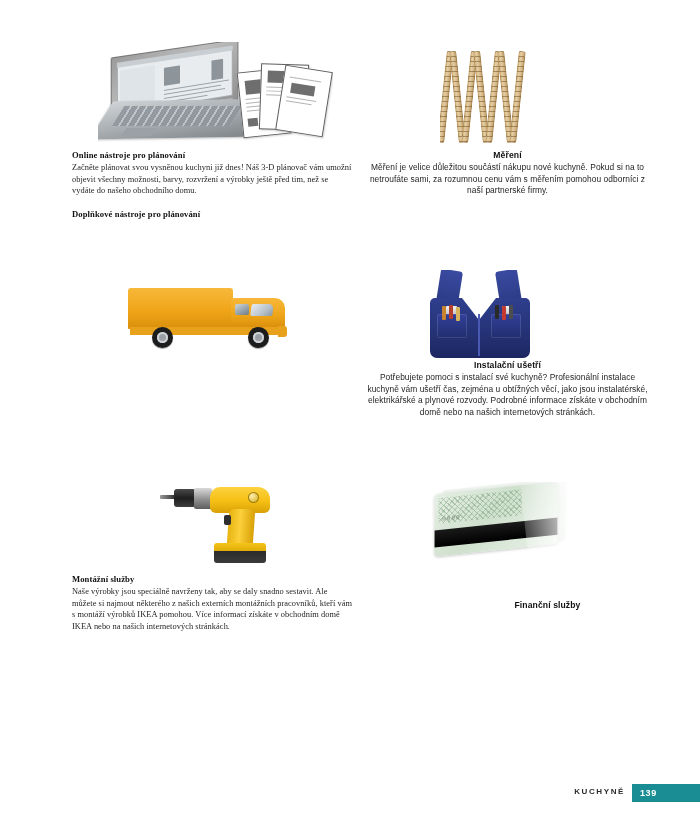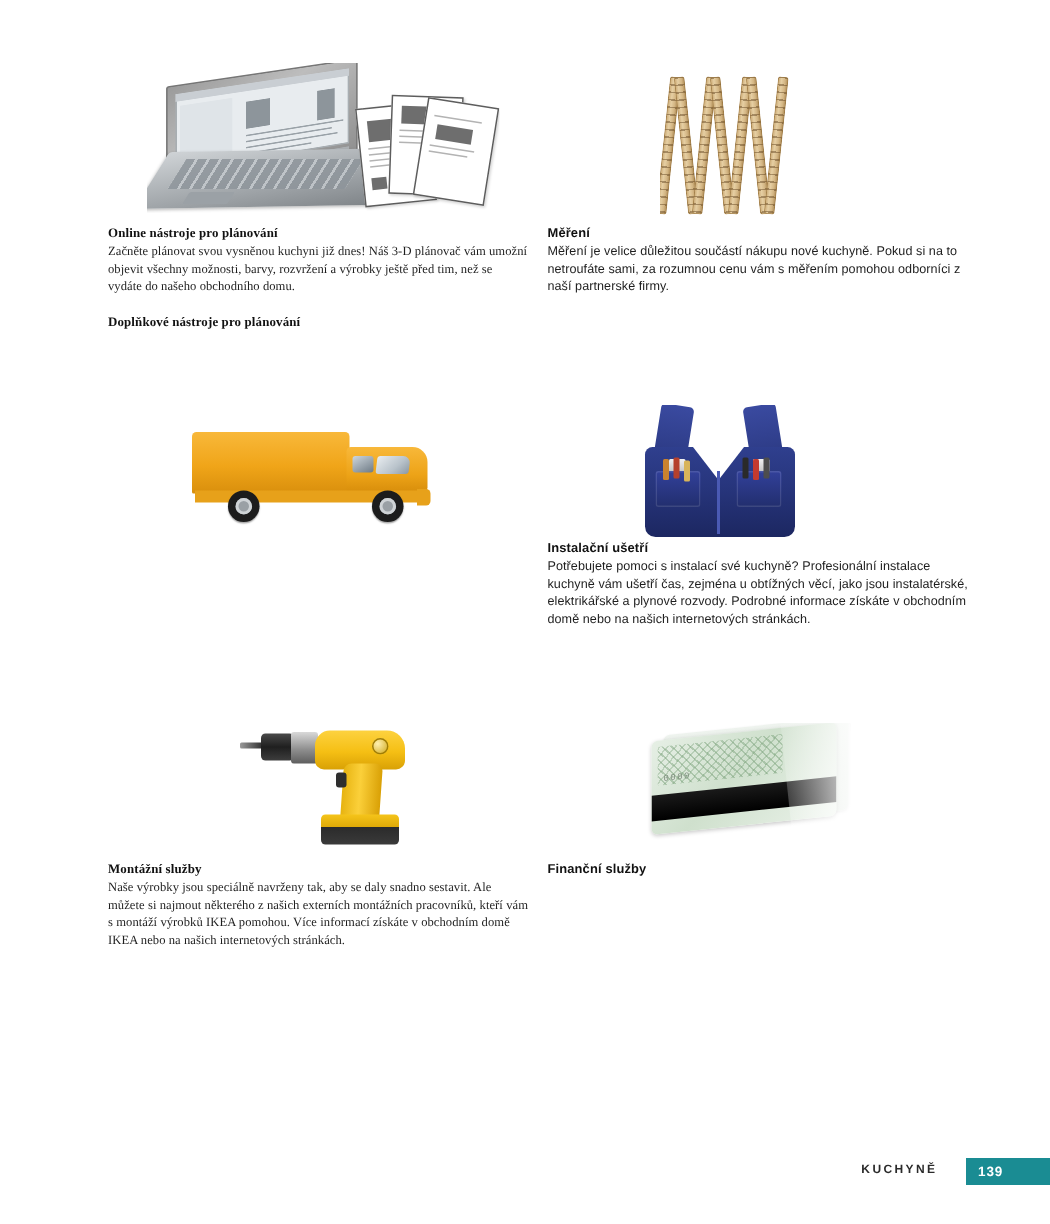--- a/index.html
+++ b/index.html
@@ -17,21 +17,21 @@
   }
 
   .page {
     position: absolute;
     inset: 0;
     background: #ffffff;
   }
 
   
   .col-left  { position: absolute; left: 72px;  width: 280px; font-family: Liberation Serif, serif; }
-  .col-right { position: absolute; left: 365px; width: 285px; }
+  .col-right { position: absolute; left: 365px; width: 285px; text-align: center; }
 
   .block-title {
     font-size: 8.6px;
     font-weight: bold;
     letter-spacing: .1px;
     margin: 0 0 2px 0;
     color: #111111;
   }
   .block-body {
     font-size: 8.4px;
@@ -292,21 +292,21 @@
     font-family:"Liberation Mono", monospace;
     font-size: 6px; letter-spacing: 1px; color:#7e8c7e;
   }
   .card-sheen {
     position:absolute; left: 96px; top: -6px; width: 46px; height: 80px;
     background: linear-gradient(100deg, rgba(255,255,255,.1), rgba(255,255,255,.95));
     transform: rotate(-6deg);
   }
 
   
-  .footer { position:absolute; left:0; right:0; bottom:26px; height:18px;margin-left:12px; }
+  .footer { position:absolute; left:0; right:0; bottom:14px; height:18px; }
   .footer-label {
     position:absolute; right: 75px; top: 3px;
     font-size: 8px; font-weight: bold; letter-spacing: 1.6px;
     color:#2b2b2b;
   }
   .page-badge {
     position:absolute; left: 632px; right: 0; top: 0; height: 18px;
     background:#1a8c93;
   }
   .page-num {
@@ -440,21 +440,21 @@
       <div class="card-stripe"></div>
     </div>
     <div class="card-sheen"></div>
   </div>
 
   <div class="col-left" style="top:574px;">
     <p class="block-title">Montážní služby</p>
     <p class="block-body">Naše výrobky jsou speciálně navrženy tak, aby se daly snadno sestavit. Ale můžete si najmout některého z našich externích montážních pracovníků, kteří vám s montáží výrobků IKEA pomohou. Více informací získáte v obchodním domě IKEA nebo na našich internetových stránkách.</p>
   </div>
 
-  <div class="col-right" style="top:574px;">
+  <div class="col-right" style="top:600px;margin-left:40px;">
     <p class="block-title">Finanční služby</p>
   </div>
 
   <div class="footer">
     <div class="footer-label">KUCHYNĚ</div>
     <div class="page-badge">
       <span class="page-num">139</span>
     </div>
   </div>
 

